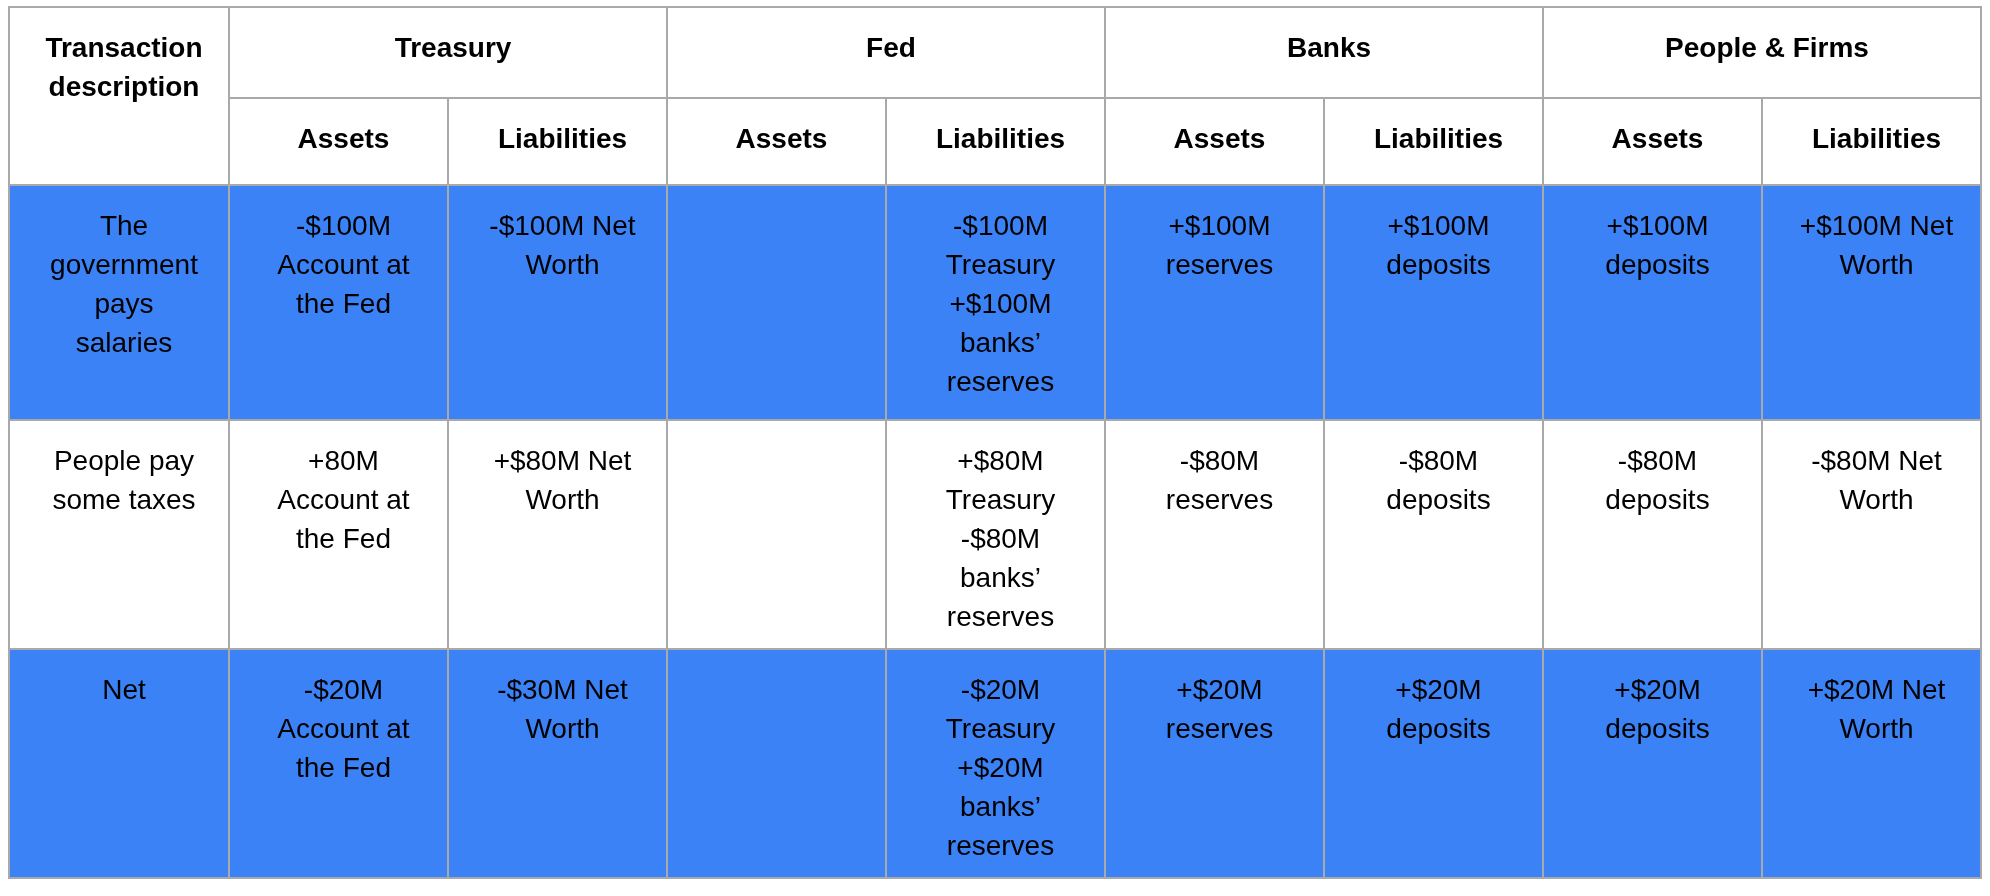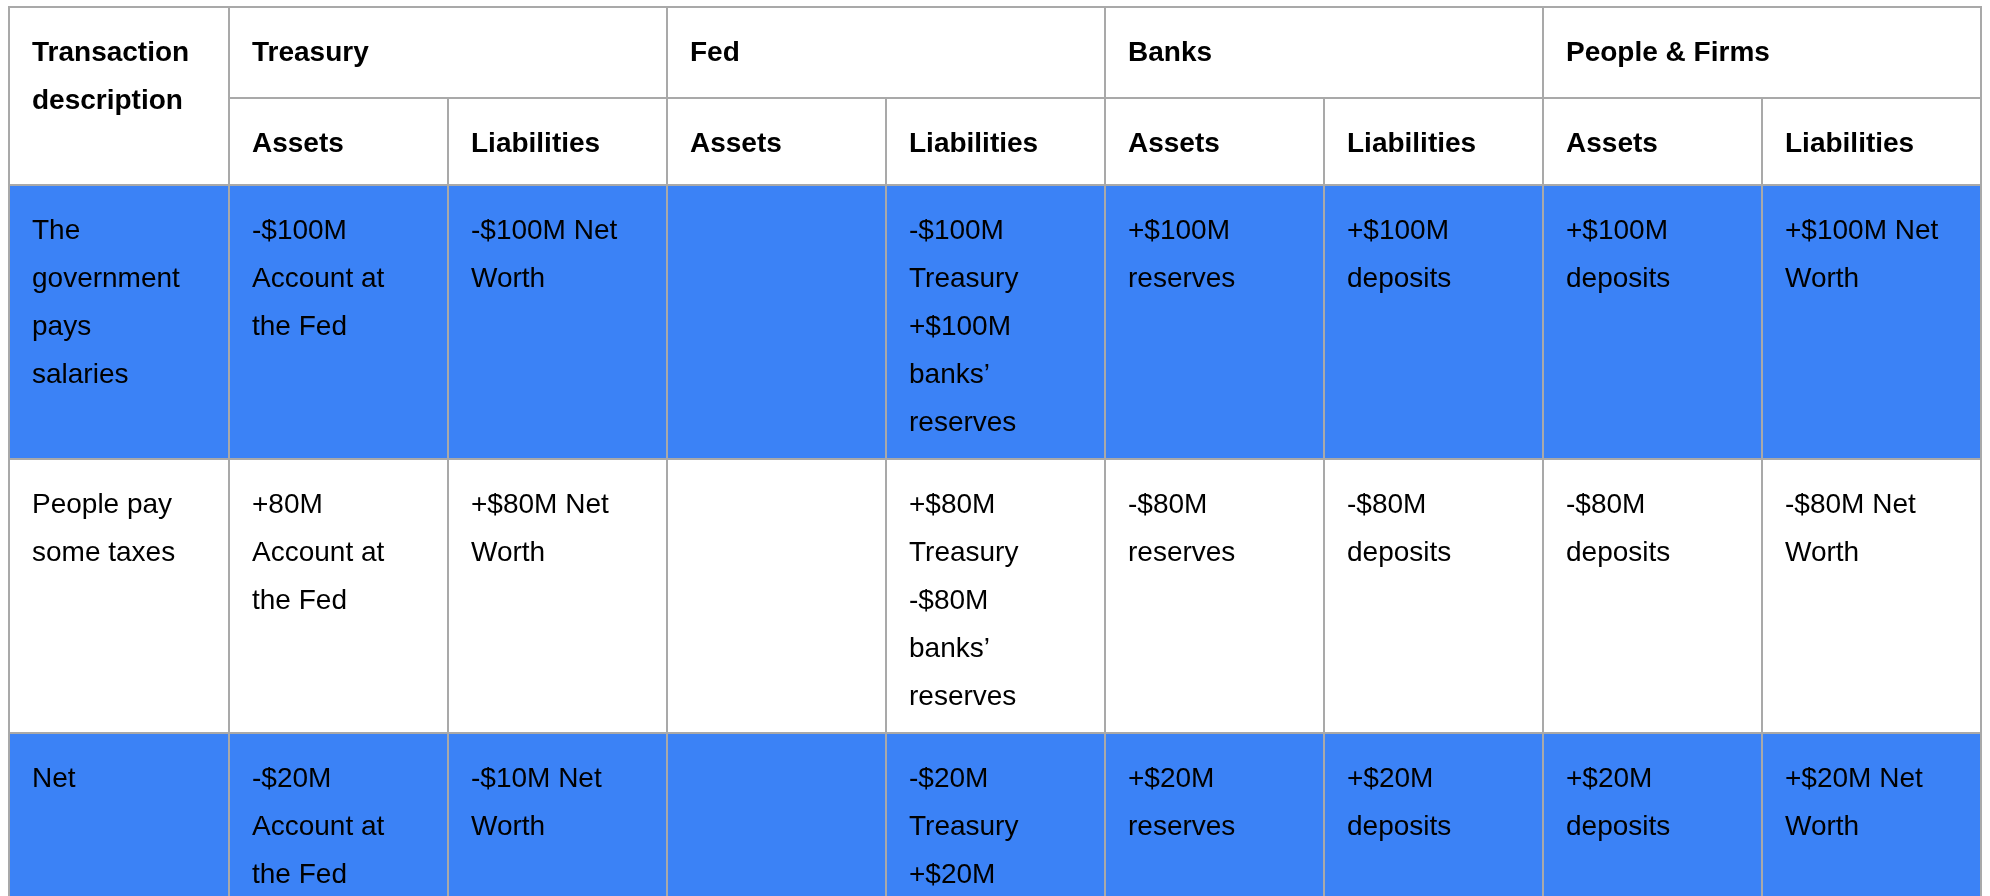--- a/index.html
+++ b/index.html
@@ -18,24 +18,24 @@
   table.bs-table {
     border-collapse: collapse;
     table-layout: fixed;
     width: 1974px;
     margin: 6px 0 0 8px;
   }
   table.bs-table th,
   table.bs-table td {
     border: 2px solid #a9a9a9;
     vertical-align: top;
-    text-align: left;
+    text-align: center;
     white-space: pre-line;
     font-size: 28px;
-    line-height: 48px;
+    line-height: 39px;
     padding: 20px 12px 12px 22px;
     overflow: hidden;
   }
   table.bs-table th { font-weight: bold; }
   th.group-th {
     text-align: center;
     padding-top: 14px;
     padding-left: 12px;
   }
   th.corner-th { padding-top: 16px; }
@@ -130,21 +130,21 @@
         <td>-$80M
 deposits</td>
         <td>-$80M Net
 Worth</td>
       </tr>
       <tr class="data-row-2 stripe">
         <td>Net</td>
         <td>-$20M
 Account at
 the Fed</td>
-        <td>-$10M Net
+        <td>-$30M Net
 Worth</td>
         <td></td>
         <td>-$20M
 Treasury
 +$20M
 banks’
 reserves</td>
         <td>+$20M
 reserves</td>
         <td>+$20M

